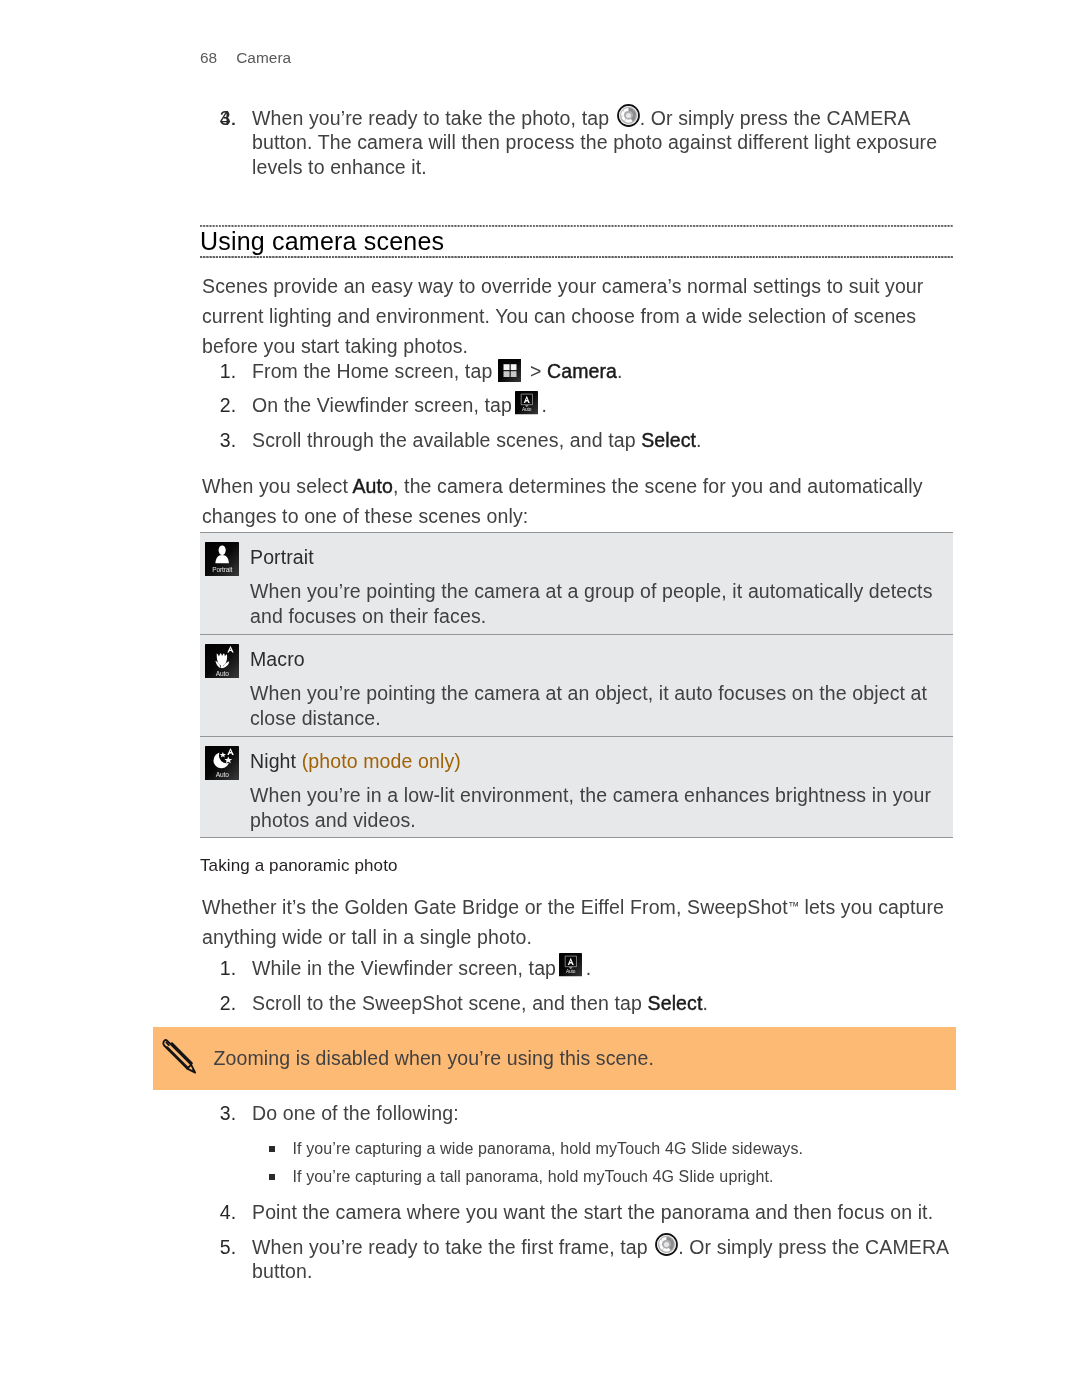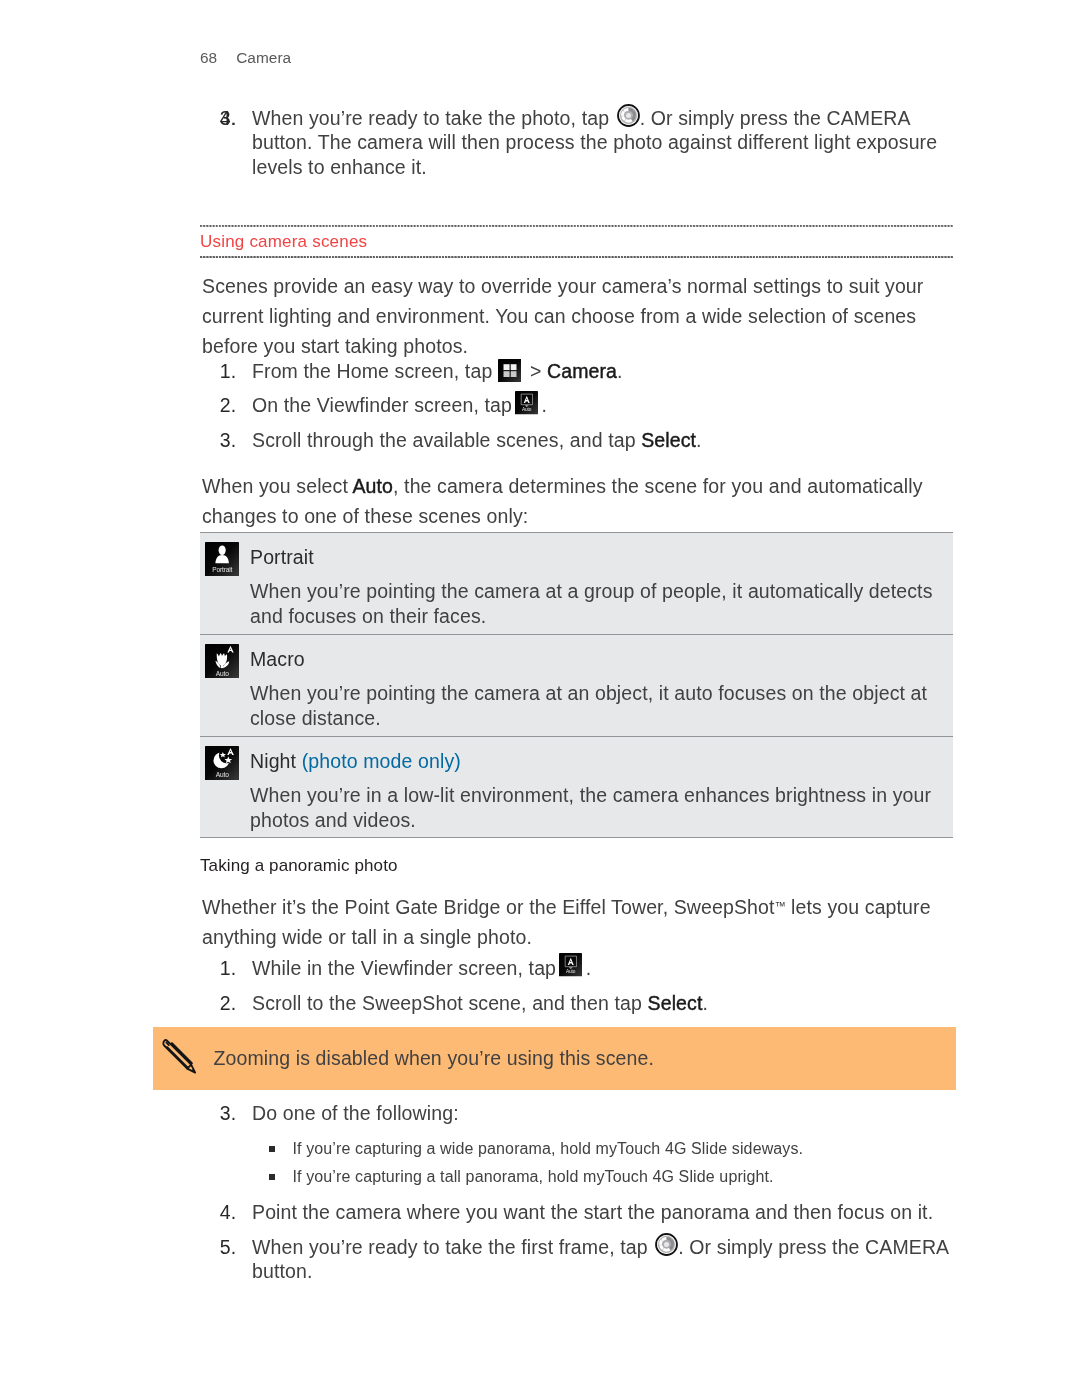--- a/index.html
+++ b/index.html
@@ -21,32 +21,32 @@
   ol.steps > li > .n{position:absolute;left:6px;top:0;width:30.2px;text-align:right;color:#28282a;}
 
   ul.bul{margin:12px 0 0 0;padding:0;list-style:none;}
   ul.bul > li{position:relative;padding-left:40.5px;font-size:16px;line-height:24.5px;margin-bottom:3.6px;}
   ul.bul > li > .sq{position:absolute;left:17.3px;top:8.5px;width:6px;height:6px;background:#2a2a2c;}
 
   .secwrap{position:absolute;left:200px;width:753px;}
   .dots{height:2.6px;width:100%;
         background-image:radial-gradient(circle at 1.1px 1.1px, #5f6062 1.0px, rgba(0,0,0,0) 1.25px);
         background-size:3.15px 3.15px;background-repeat:repeat-x;}
-  h2.green{margin:0;padding:0;height:29px;font-size:17px;line-height:29px;font-weight:normal;color:#ef4444;letter-spacing:0.2px;}
+  h2.green{margin:0;padding:0;height:29px;font-size:25px;line-height:29px;font-weight:normal;color:#000000;letter-spacing:0.2px;}
 
   h3.sub{margin:0;font-size:17px;line-height:24.5px;font-weight:normal;color:#231f20;}
 
   .scene-table{position:absolute;left:200px;width:753px;background:#e7e8e9;
                border-top:1.5px solid #939598;border-bottom:1.5px solid #939598;
                box-sizing:border-box;}
   .scene-row{position:relative;padding:12.1px 0 4.5px 0;}
   .scene-row + .scene-row{border-top:1.5px solid #939598;}
   .scene-row .ico{position:absolute;left:5px;top:9.2px;line-height:0;}
   .scene-row .ttl{margin:0 0 0 50px;font-size:19.5px;line-height:24.5px;color:#2c2c2e;}
-  .scene-row .ttl .sfx{color:#0369a1;}
+  .scene-row .ttl .sfx{color:#a16207;}
   .scene-row .txt{margin:9.8px 10px 0 50px;font-size:19.5px;line-height:25px;color:#414042;}
 
   .note{position:absolute;left:152.5px;width:803.5px;background:#fdba74;}
   .note .inner{position:relative;padding:19px 0 19.6px 61px;font-size:19.5px;line-height:24.5px;color:#414042;}
   .note .pencil{position:absolute;left:7.5px;top:8.5px;line-height:0;}
 
   .ico-inline{display:inline-block;position:relative;height:0;overflow:visible;vertical-align:baseline;}
   .ico-inline > svg{position:absolute;display:block;}
 
   .icoshut{width:25px;} .icoshut > svg{left:2px;top:-20.5px;}
@@ -252,21 +252,21 @@
       <div class="ttl"><span>Night</span><span class="sfx"> (photo mode only)</span></div>
       <div class="txt">When you’re in a low-lit environment, the camera enhances brightness in your photos and videos.</div>
     </div>
   </div>
 
   <div class="block" style="top:854.1px;">
     <h3 class="sub">Taking a panoramic photo</h3>
   </div>
 
   <div class="block" style="top:889.8px;">
-    <p class="body"><span>Whether it’s the Point Gate Bridge or the Eiffel Tower, SweepShot</span><span class="tm"><i>™</i></span><span> lets you capture anything wide or tall in a single photo.</span></p>
+    <p class="body"><span>Whether it’s the Golden Gate Bridge or the Eiffel From, SweepShot</span><span class="tm"><i>™</i></span><span> lets you capture anything wide or tall in a single photo.</span></p>
   </div>
 
   <div class="block" style="top:955.8px;">
     <ol class="steps">
       <li>
         <span class="n">1.</span><span>While in the Viewfinder screen, tap </span><span class="ico-inline icoauto"><svg width="23" height="23.6" viewBox="0 0 46 47.2">
               <use href="#sym-autoscene"></use>
               <text x="23.2" y="40.8" font-family="Liberation Sans, sans-serif" font-size="9.6" fill="#e0e0e0" text-anchor="middle" letter-spacing="-0.35">Auto</text>
             </svg></span><span>.</span>
       </li>

